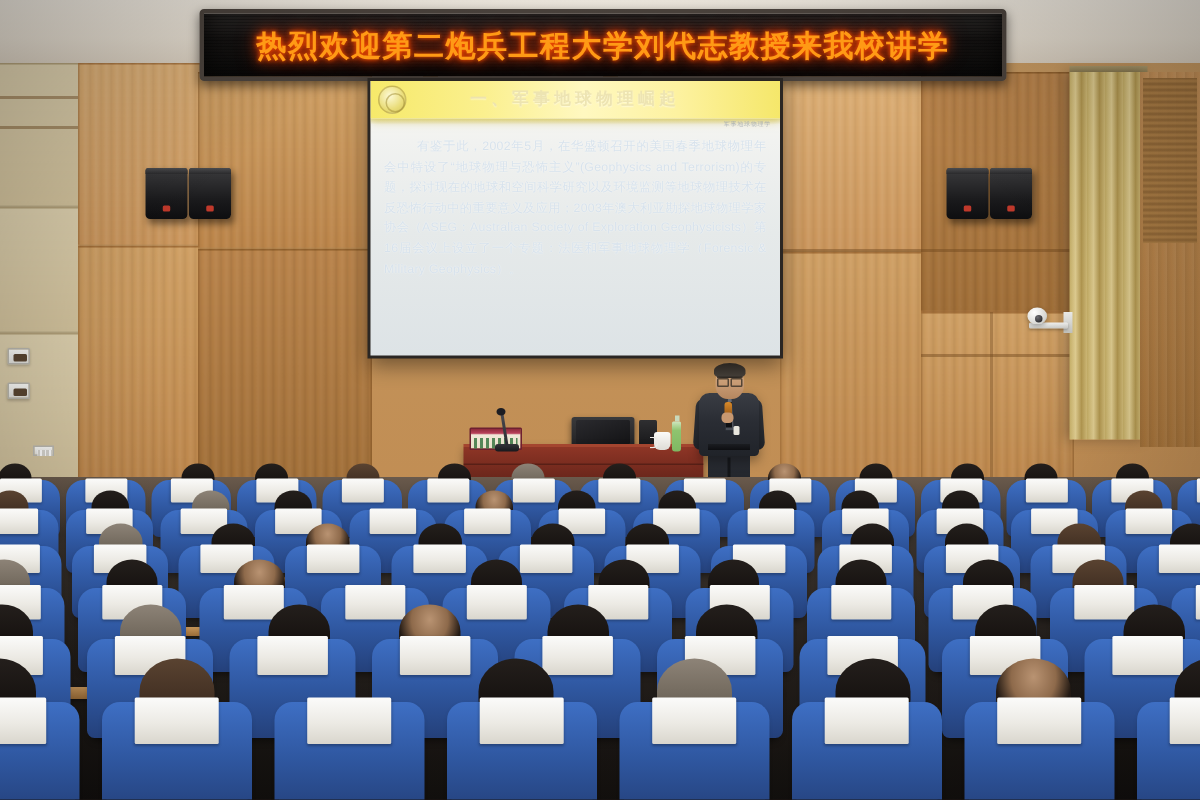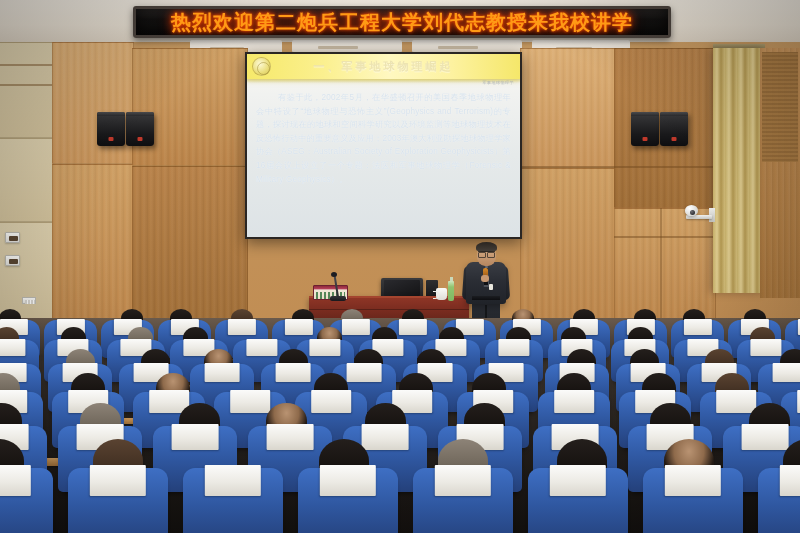--- a/index.html
+++ b/index.html
@@ -52,21 +52,21 @@
   .acoustic{
     position:absolute;
     background:linear-gradient(180deg,#ddd0ae,#d2c29c);
     border:1px solid rgba(140,120,80,.45);
   }
   .seam{ position:absolute; background:rgba(110,70,28,.45); height:2px; }
   .seam-v{ position:absolute; background:rgba(110,70,28,.38); width:2px; }
 
   
   .led-banner{
-    position:absolute; left:133px; top:6px; width:538px; height:32px;
+    position:absolute; left:133px; top:6px; width:538px; height:48px;
     background:linear-gradient(180deg,#3a3634,#171514 40%,#0e0d0c);
     border:3px solid #4a423c;
     border-radius:3px;
     box-shadow:0 3px 7px rgba(0,0,0,.5), inset 0 0 16px rgba(0,0,0,.8);
     display:flex; align-items:center; justify-content:center;
     overflow:hidden;
   }
   .led-banner::after{
     content:""; position:absolute; left:0; top:0; right:0; bottom:0;
     background:repeating-linear-gradient(0deg, rgba(0,0,0,.35) 0px, rgba(0,0,0,0) 1px, rgba(0,0,0,.3) 2px);

